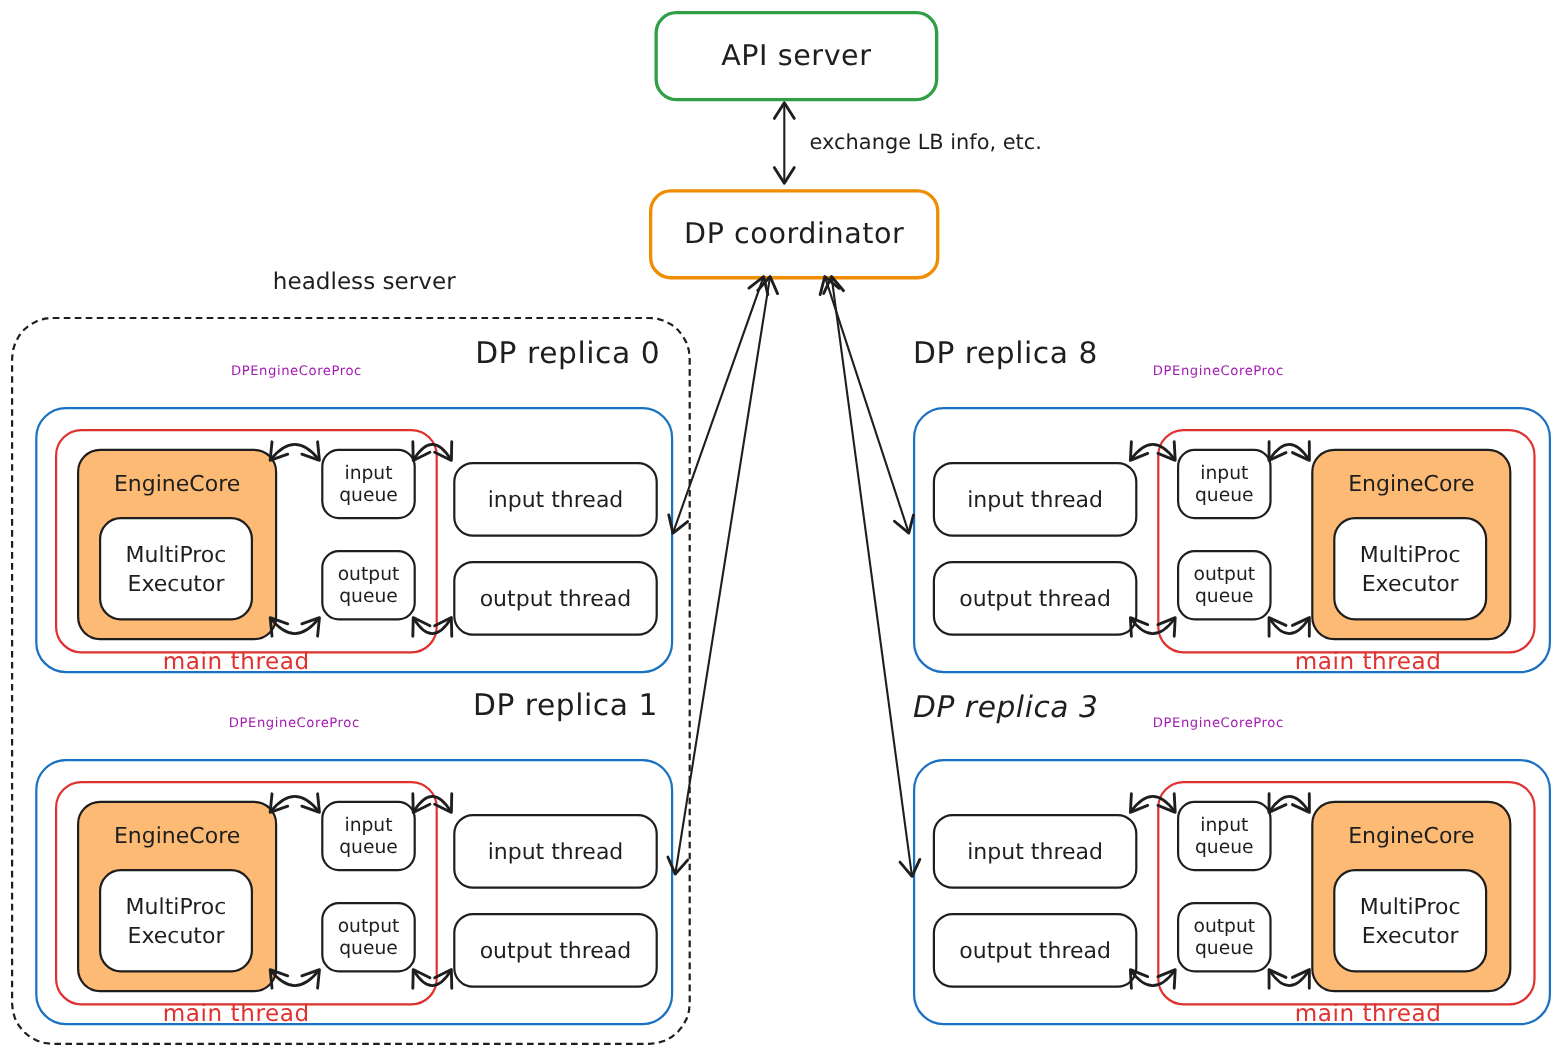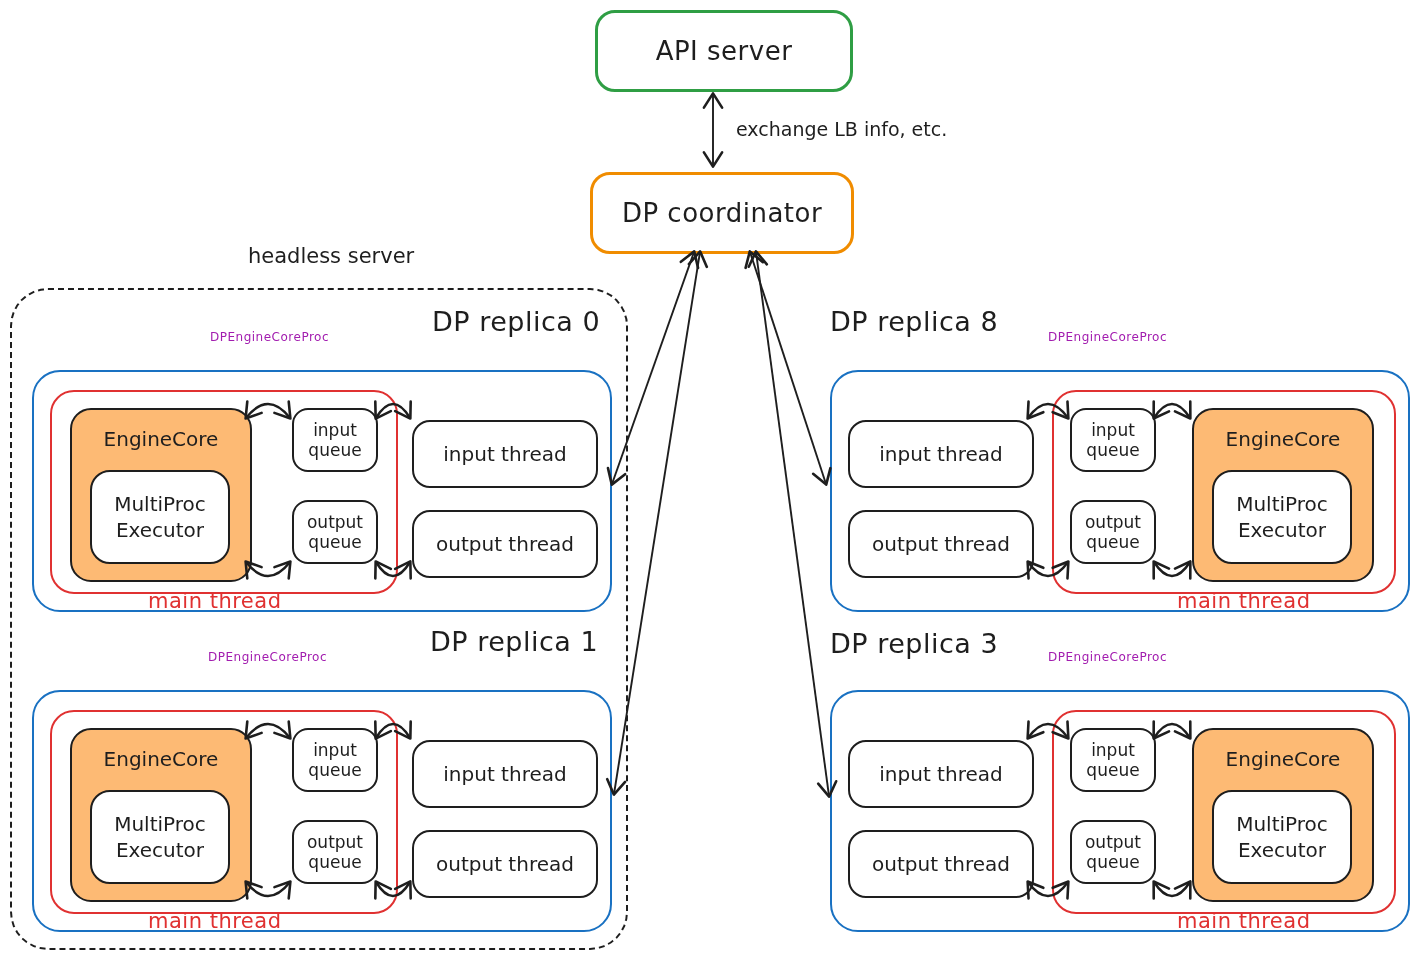--- a/index.html
+++ b/index.html
@@ -104,21 +104,21 @@
 
   <div class="rtitle" style="left:432px; top:306px;">DP replica 0</div>
   <div class="proclabel" style="left:210px; top:330px;">DPEngineCoreProc</div>
 
   <div class="rtitle" style="left:430px; top:626px;">DP replica 1</div>
   <div class="proclabel" style="left:208px; top:650px;">DPEngineCoreProc</div>
 
   <div class="rtitle" style="left:830px; top:306px;">DP replica 8</div>
   <div class="proclabel" style="left:1048px; top:330px;">DPEngineCoreProc</div>
 
-  <div class="rtitle" style="left:830px; top:628px;">DP replica 3</div>
+  <div class="rtitle" style="left:830px; top:628px;font-style:italic;">DP replica 3</div>
   <div class="proclabel" style="left:1048px; top:650px;">DPEngineCoreProc</div>
 
   <div class="replica" style="left:32px; top:370px;">
     <div class="redbox l"></div>
     <div class="ec l">
       <div class="ec-label">EngineCore</div>
       <div class="mp">MultiProc Executor</div>
     </div>
     <div class="q lq iq">input queue</div>
     <div class="q lq oq">output queue</div>

